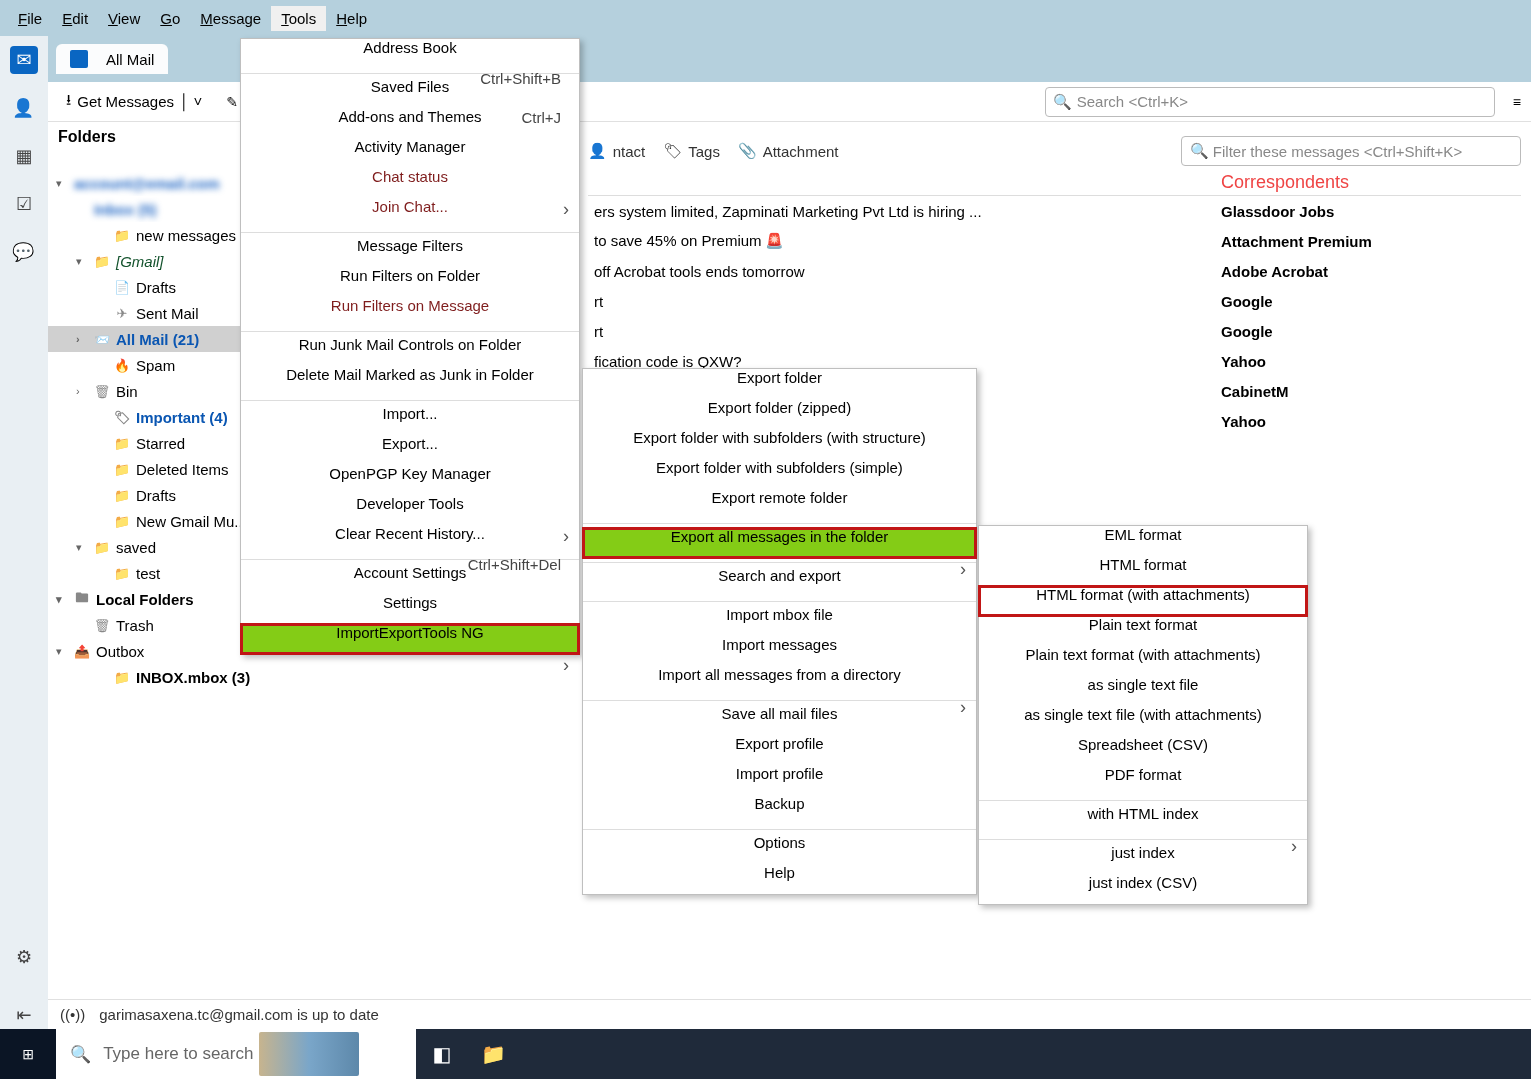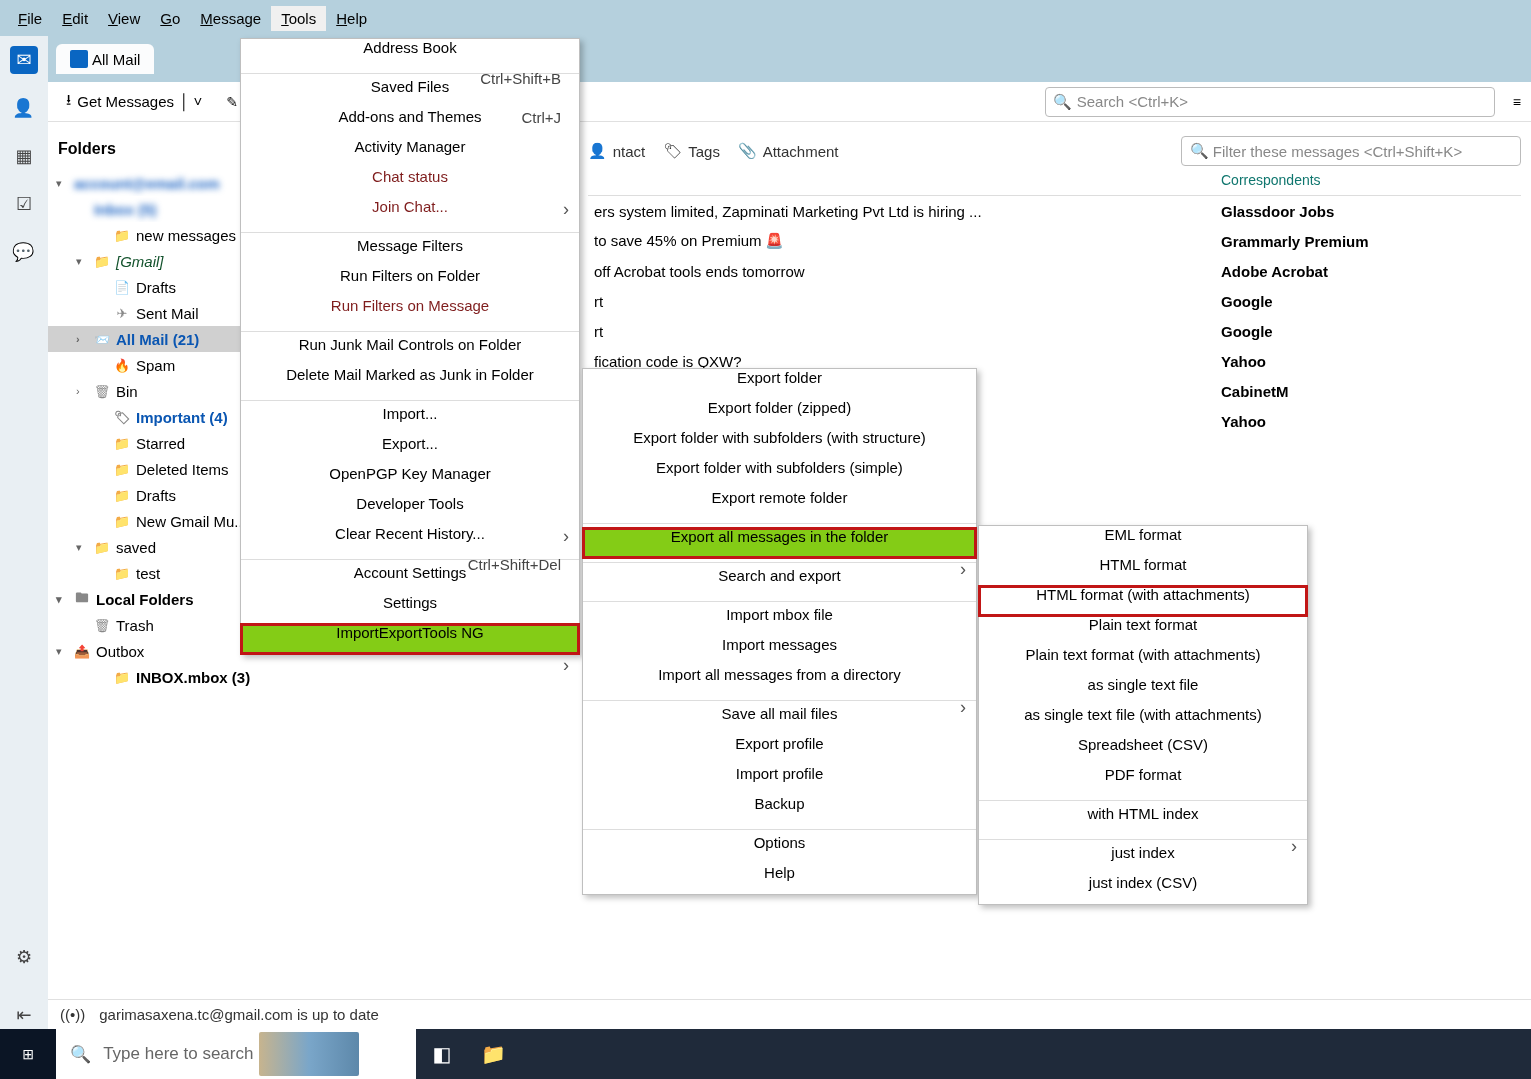--- a/index.html
+++ b/index.html
@@ -12,47 +12,47 @@
 .menubar .mitem u { text-decoration:underline; }
 
 
 .leftrail { position:absolute; left:0; top:36px; width:48px; height:calc(100% - 36px - 50px); background:#e9eff3; display:flex; flex-direction:column; align-items:center; padding-top:10px; gap:20px; }
 .leftrail .ri { width:28px; height:28px; display:flex; align-items:center; justify-content:center; font-size:18px; color:#444; border-radius:4px; }
 .leftrail .ri.sel { background:#0a66c2; color:#fff; }
 .leftrail .bottomset { margin-top:auto; margin-bottom:10px; }
 
 
 .tabrow { position:absolute; left:48px; top:36px; right:0; height:46px; background:#b5d0dd; display:flex; align-items:center; padding-left:8px; }
-.tab { background:#fbfcfd; border-radius:6px 6px 0 0; padding:6px 14px; display:flex; align-items:center; gap:4px; font-size:15px; }
+.tab { background:#fbfcfd; border-radius:6px 6px 0 0; padding:6px 14px; display:flex; align-items:center; gap:18px; font-size:15px; }
 .tabico { width:18px; height:18px; background:#0a66c2; border-radius:2px; }
 
 
 .toolbar { position:absolute; left:48px; top:82px; right:0; height:40px; background:#fff; border-bottom:1px solid #e0e0e0; display:flex; align-items:center; padding:0 10px; gap:6px; }
 .toolbar .tbtn { display:flex; align-items:center; gap:6px; padding:4px 8px; font-size:15px; }
 .search { margin-left:auto; width:450px; height:30px; border:1px solid #bbb; border-radius:4px; display:flex; align-items:center; padding:0 8px; color:#888; font-size:15px; }
 
 
 .contentarea { position:absolute; left:48px; top:122px; right:0; bottom:50px; background:#fff; }
-.foldershdr { position:absolute; left:10px; top:18px; font-weight:600; font-size:16px; }
+.foldershdr { position:absolute; left:10px; top:6px; font-weight:600; font-size:16px; }
 .filterrow { position:absolute; left:540px; top:14px; right:10px; display:flex; align-items:center; gap:18px; }
 .filterrow .chip { display:flex; align-items:center; gap:6px; font-size:15px; color:#333; }
 .filterinput { margin-left:auto; width:340px; height:30px; border:1px solid #bbb; border-radius:4px; display:flex; align-items:center; padding:0 8px; color:#888; font-size:15px; }
 
 
 .tree { position:absolute; left:0; top:48px; width:240px; bottom:0; overflow:hidden; }
 .tree .node { display:flex; align-items:center; gap:6px; height:26px; padding-left:8px; font-size:15px; white-space:nowrap; overflow:hidden; }
 .tree .lv0{padding-left:8px} .tree .lv1{padding-left:28px} .tree .lv2{padding-left:48px}
 .tree .fico { width:16px; text-align:center; font-size:13px; color:#888; }
 .tree .sel { background:#d0d0d0; font-weight:600; color:#0a56b2; }
 .tree .bold { font-weight:600; color:#0a56b2; }
 .tree .bold2 { font-weight:600; }
 .caret { width:12px; color:#666; font-size:11px; }
 
 
-.cols { position:absolute; left:540px; top:50px; right:10px; height:24px; border-bottom:1px solid #ddd; display:flex; color:#0f766e; font-size:14px;}
+.cols { position:absolute; left:540px; top:50px; right:10px; height:24px; border-bottom:1px solid #ddd; display:flex; color:#ef4444; font-size:18px;}
 .cols .c1 { flex:1.7; padding-left:6px; }
 .cols .c2 { width:300px; }
 .rows { position:absolute; left:540px; top:74px; right:10px; }
 .rows .row { display:flex; height:30px; align-items:center; font-size:15px; }
 .rows .r1 { flex:1.7; white-space:nowrap; overflow:hidden; text-overflow:ellipsis; padding-left:6px; }
 .rows .r2 { width:300px; font-weight:600; }
 
 
 .status { position:absolute; left:48px; right:0; bottom:50px; height:30px; background:#fff; border-top:1px solid #e0e0e0; display:flex; align-items:center; padding:0 12px; gap:14px; font-size:15px; color:#333; }
 
@@ -247,21 +247,21 @@
     <div class="c1"></div>
     <div class="c2">Correspondents</div>
   </div>
   <div class="rows" id="rows">
       <div class="row">
         <div class="r1">ers system limited, Zapminati Marketing Pvt Ltd is hiring ...</div>
         <div class="r2">Glassdoor Jobs</div>
       </div>
       <div class="row">
         <div class="r1">to save 45% on Premium 🚨</div>
-        <div class="r2">Grammarly Premium</div>
+        <div class="r2">Attachment Premium</div>
       </div>
       <div class="row">
         <div class="r1">off Acrobat tools ends tomorrow</div>
         <div class="r2">Adobe Acrobat</div>
       </div>
       <div class="row">
         <div class="r1">rt</div>
         <div class="r2">Google</div>
       </div>
       <div class="row">

